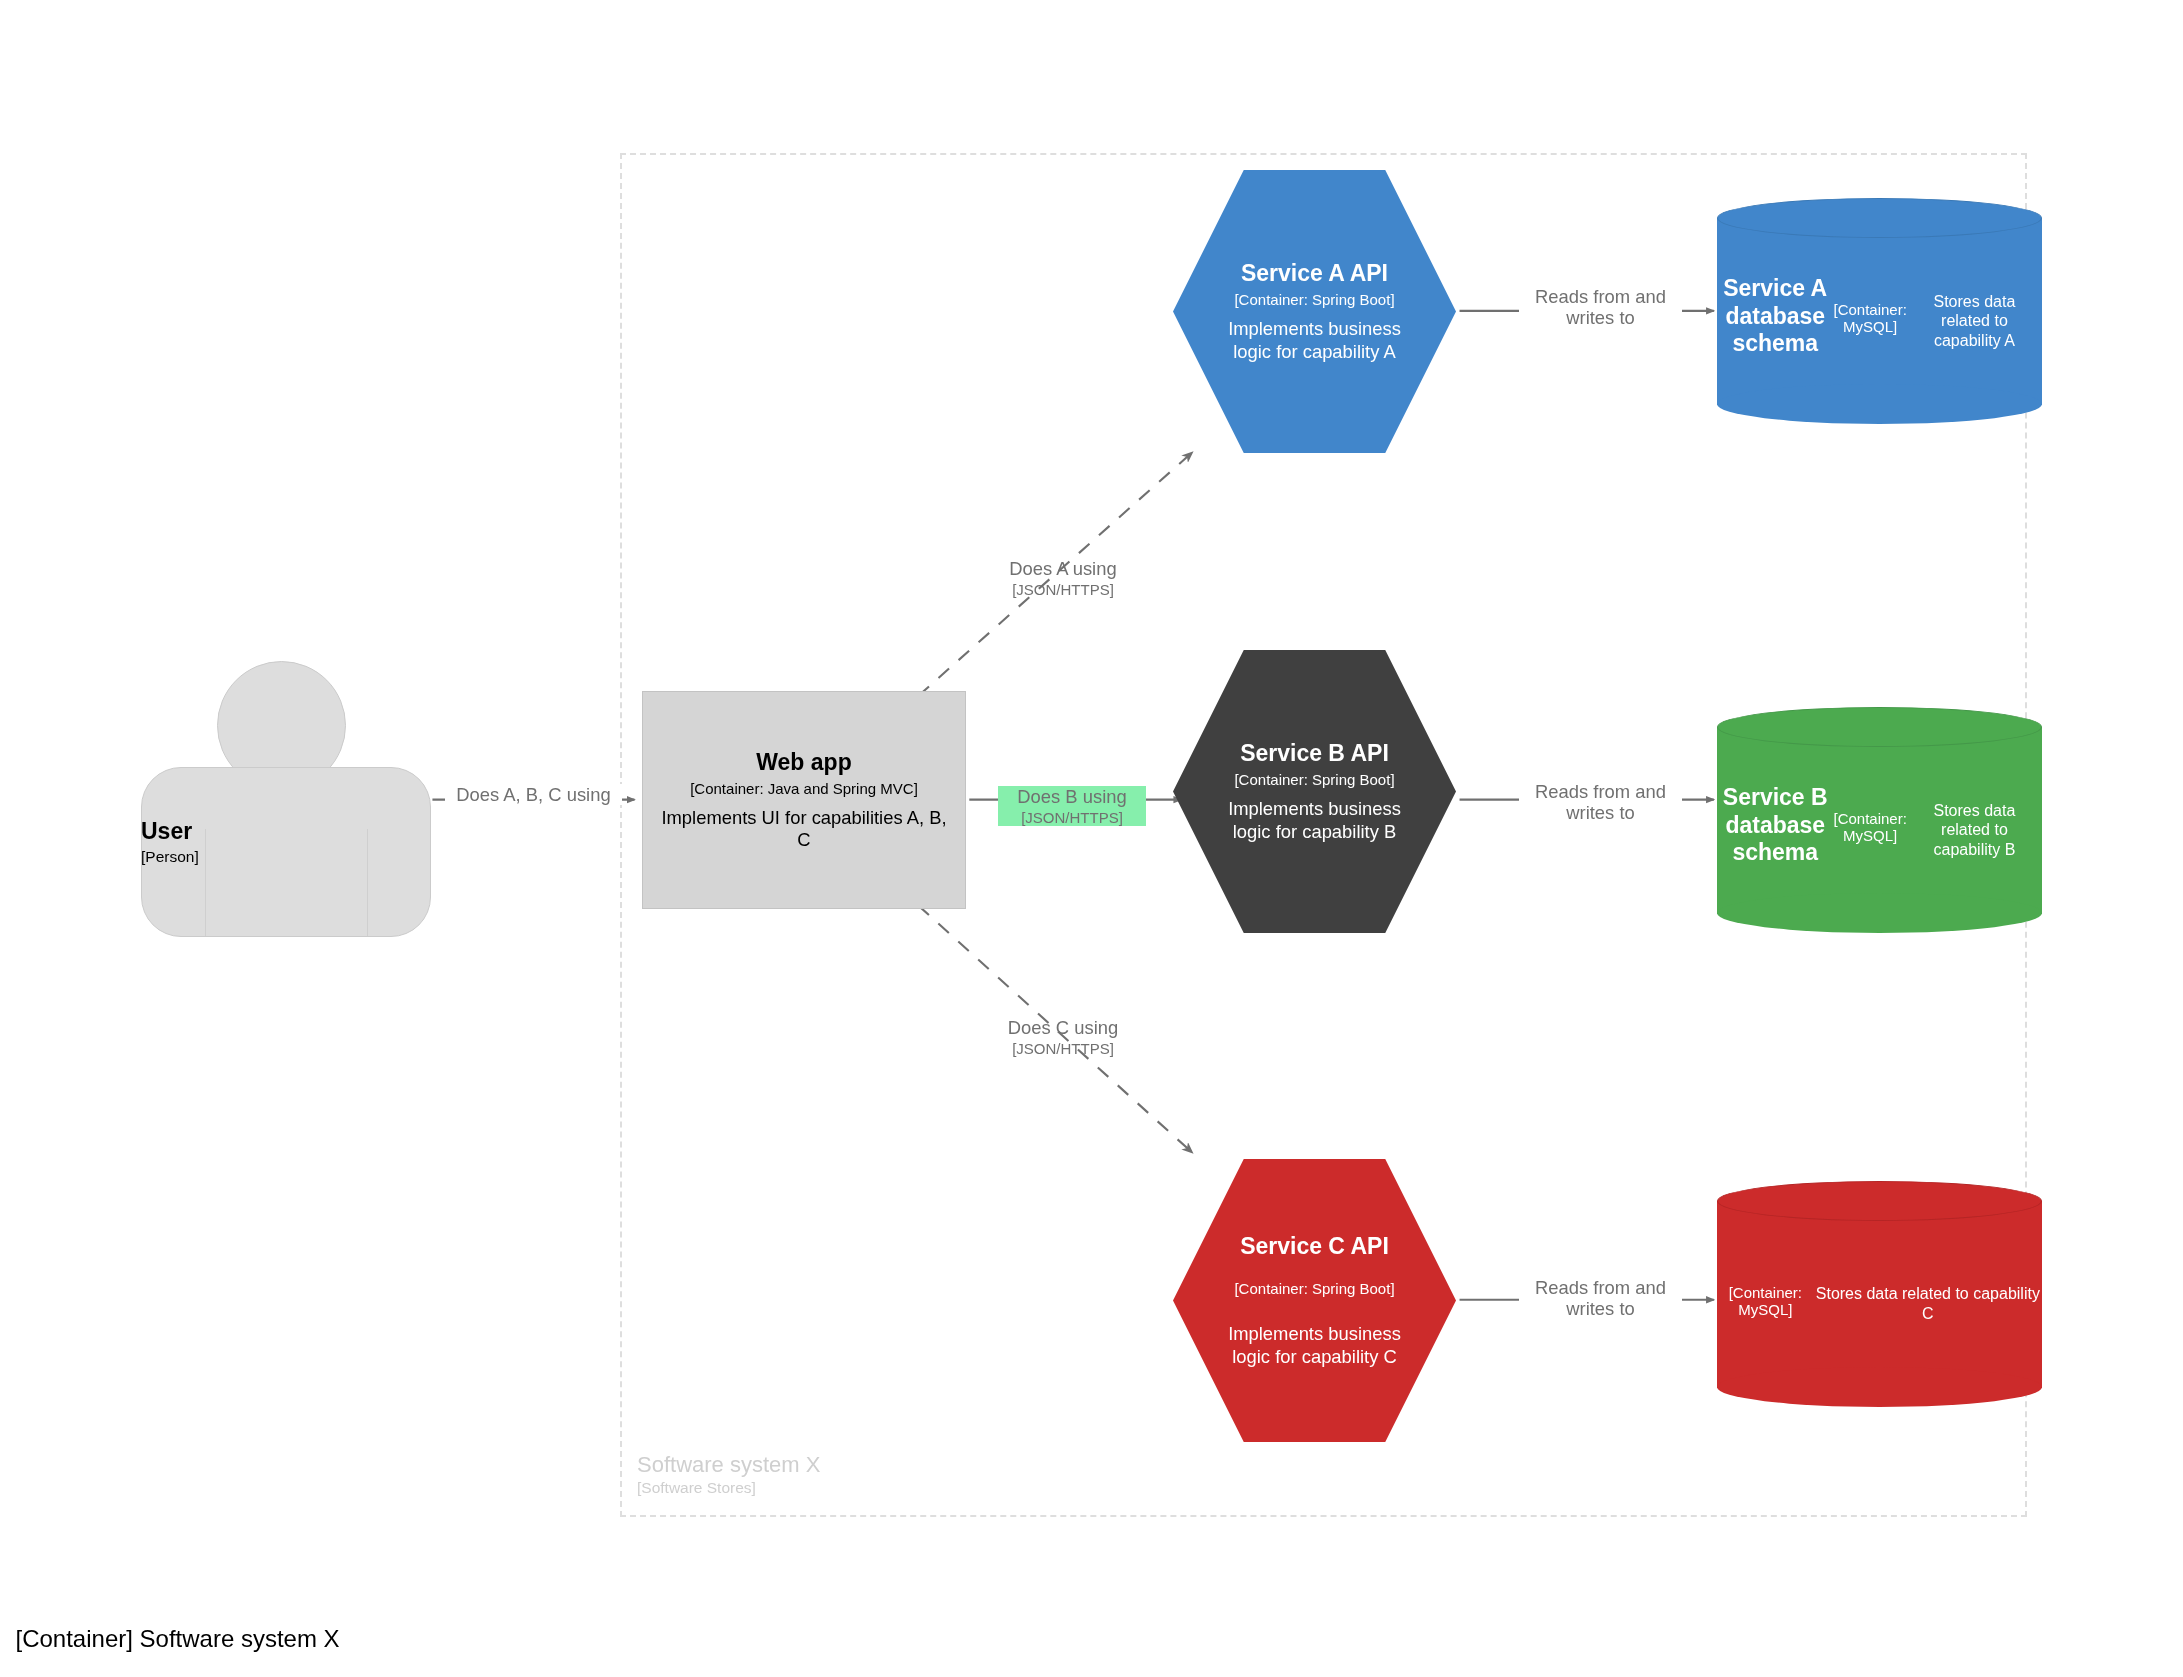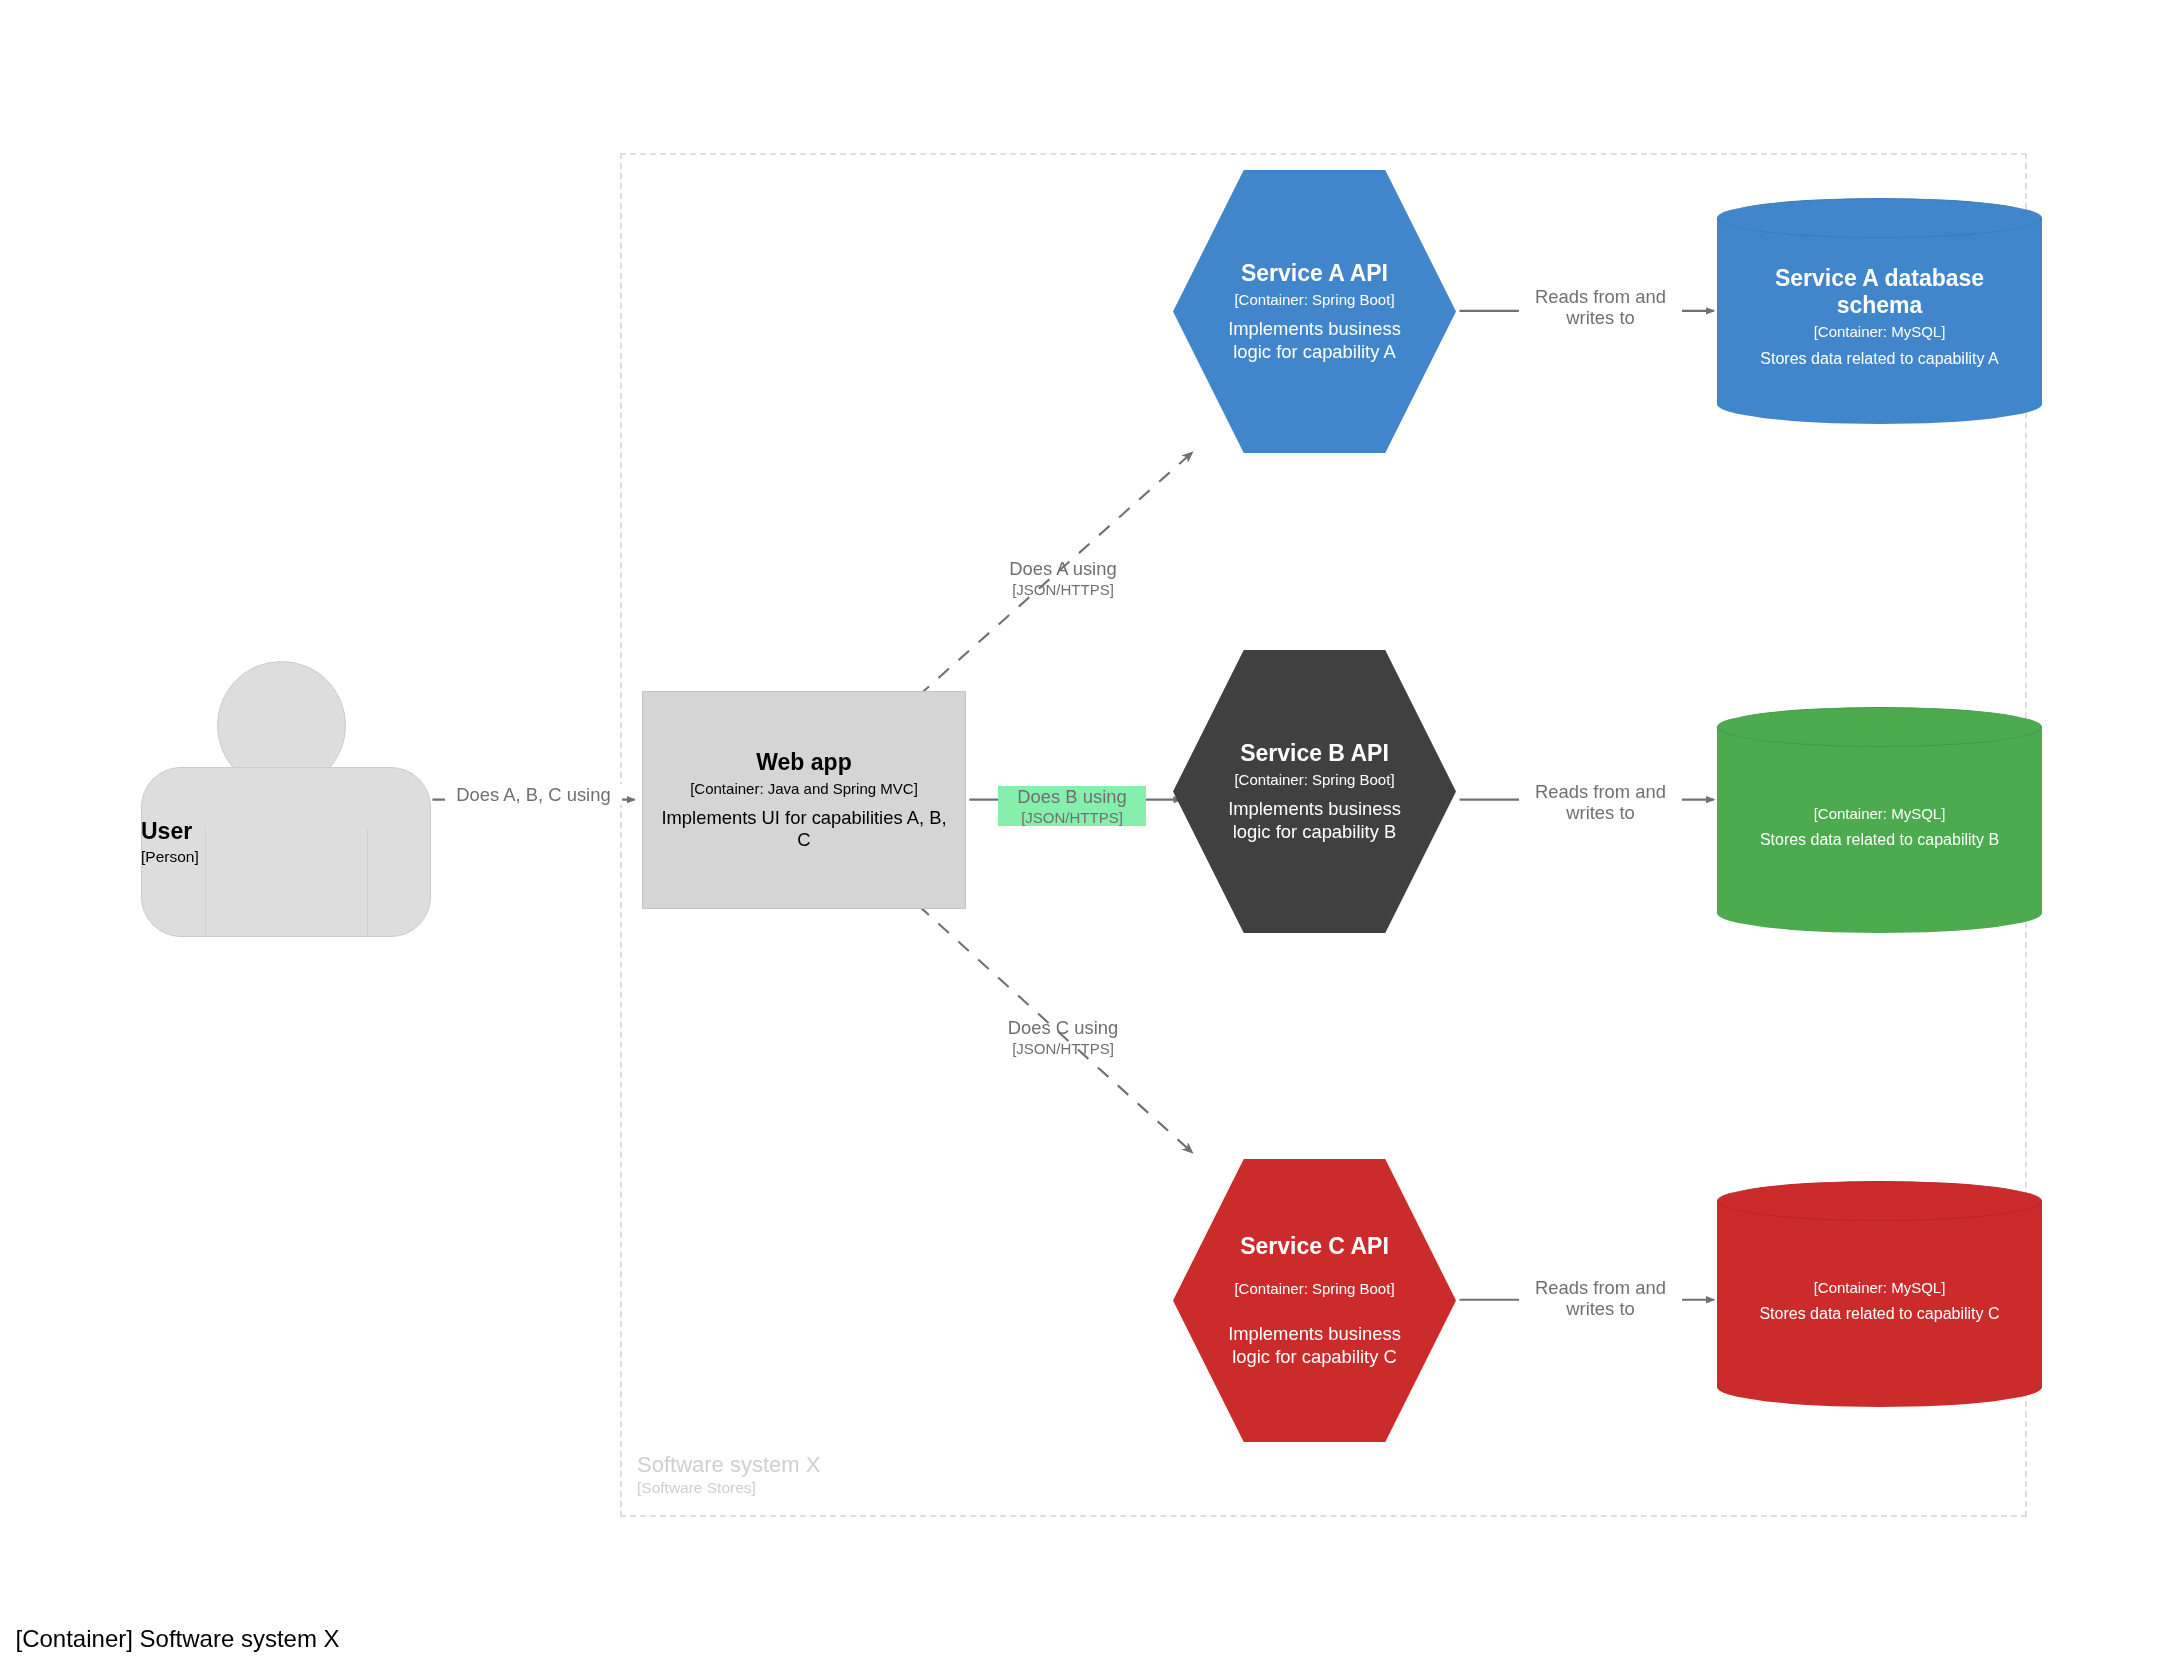--- a/index.html
+++ b/index.html
@@ -209,21 +209,21 @@
     border-radius: 50%;
     box-sizing: border-box;
   }
   .cyl-text {
     position: absolute;
     left: 0;
     top: 0;
     width: 325px;
     height: 226px;
     display: flex;
-    flex-direction: column;
+    flex-direction: row;
     align-items: center;
     justify-content: center;
     text-align: center;
     color: #ffffff;
     padding-top: 11.3px;
     box-sizing: border-box;
   }
   .cyl-text .cy-name {
     font-size: 23px;
     font-weight: bold;
@@ -403,20 +403,21 @@
       <span class="cy-tech">[Container: MySQL]</span>
       <span class="cy-desc">Stores data related to capability A</span>
     </div>
   </div>
 
   <div class="cylinder" id="db-b">
     <div class="cyl-body"></div>
     <div class="cyl-bottom"></div>
     <div class="cyl-top"></div>
     <div class="cyl-text">
+      <span class="cy-name">Service B database schema</span>
       <span class="cy-tech">[Container: MySQL]</span>
       <span class="cy-desc">Stores data related to capability B</span>
     </div>
   </div>
 
   <div class="cylinder" id="db-c">
     <div class="cyl-body"></div>
     <div class="cyl-bottom"></div>
     <div class="cyl-top"></div>
     <div class="cyl-text">

